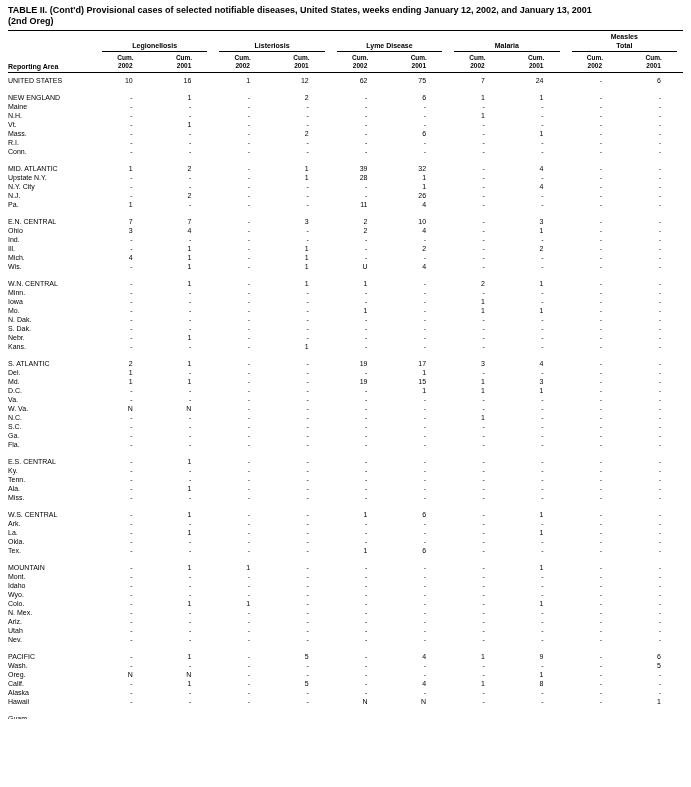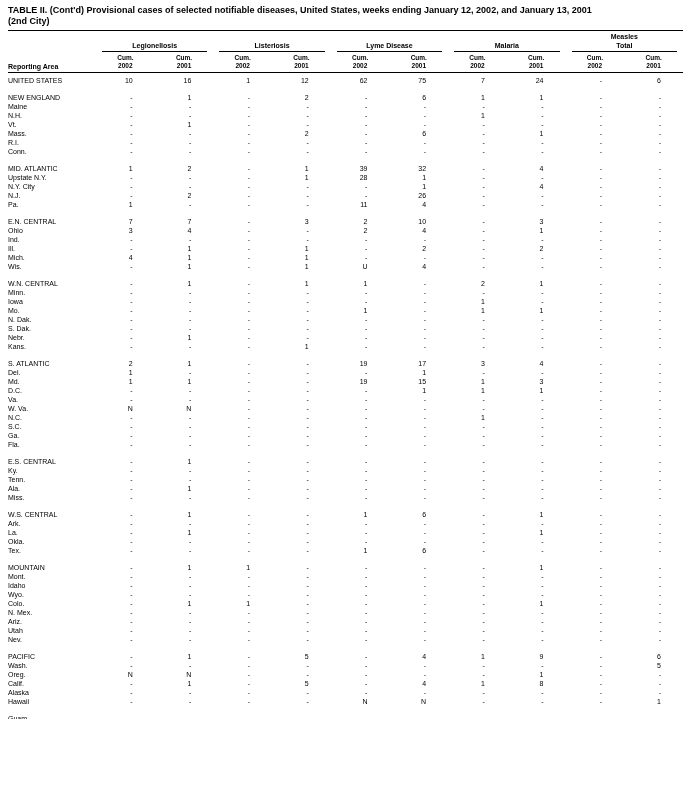--- a/index.html
+++ b/index.html
@@ -40,21 +40,21 @@
   #table-body tr.first-data td { padding-top: 3px; }
   .footnote { font-size: 7px; padding-top: 3px; width: 675px; }
   .footnote span { margin-right: 30px; }
 </style>
 </head>
 <body>
 
 <div class="page">
   <div class="title">
     <div>TABLE II. (Cont'd) Provisional cases of selected notifiable diseases, United States, weeks ending January 12, 2002, and January 13, 2001</div>
-    <div>(2nd City)</div>
+    <div>(2nd Oreg)</div>
   </div>
 
   <table>
     <colgroup>
       <col class="c-area">
       <col>
         <col>
         <col>
         <col>
         <col>

